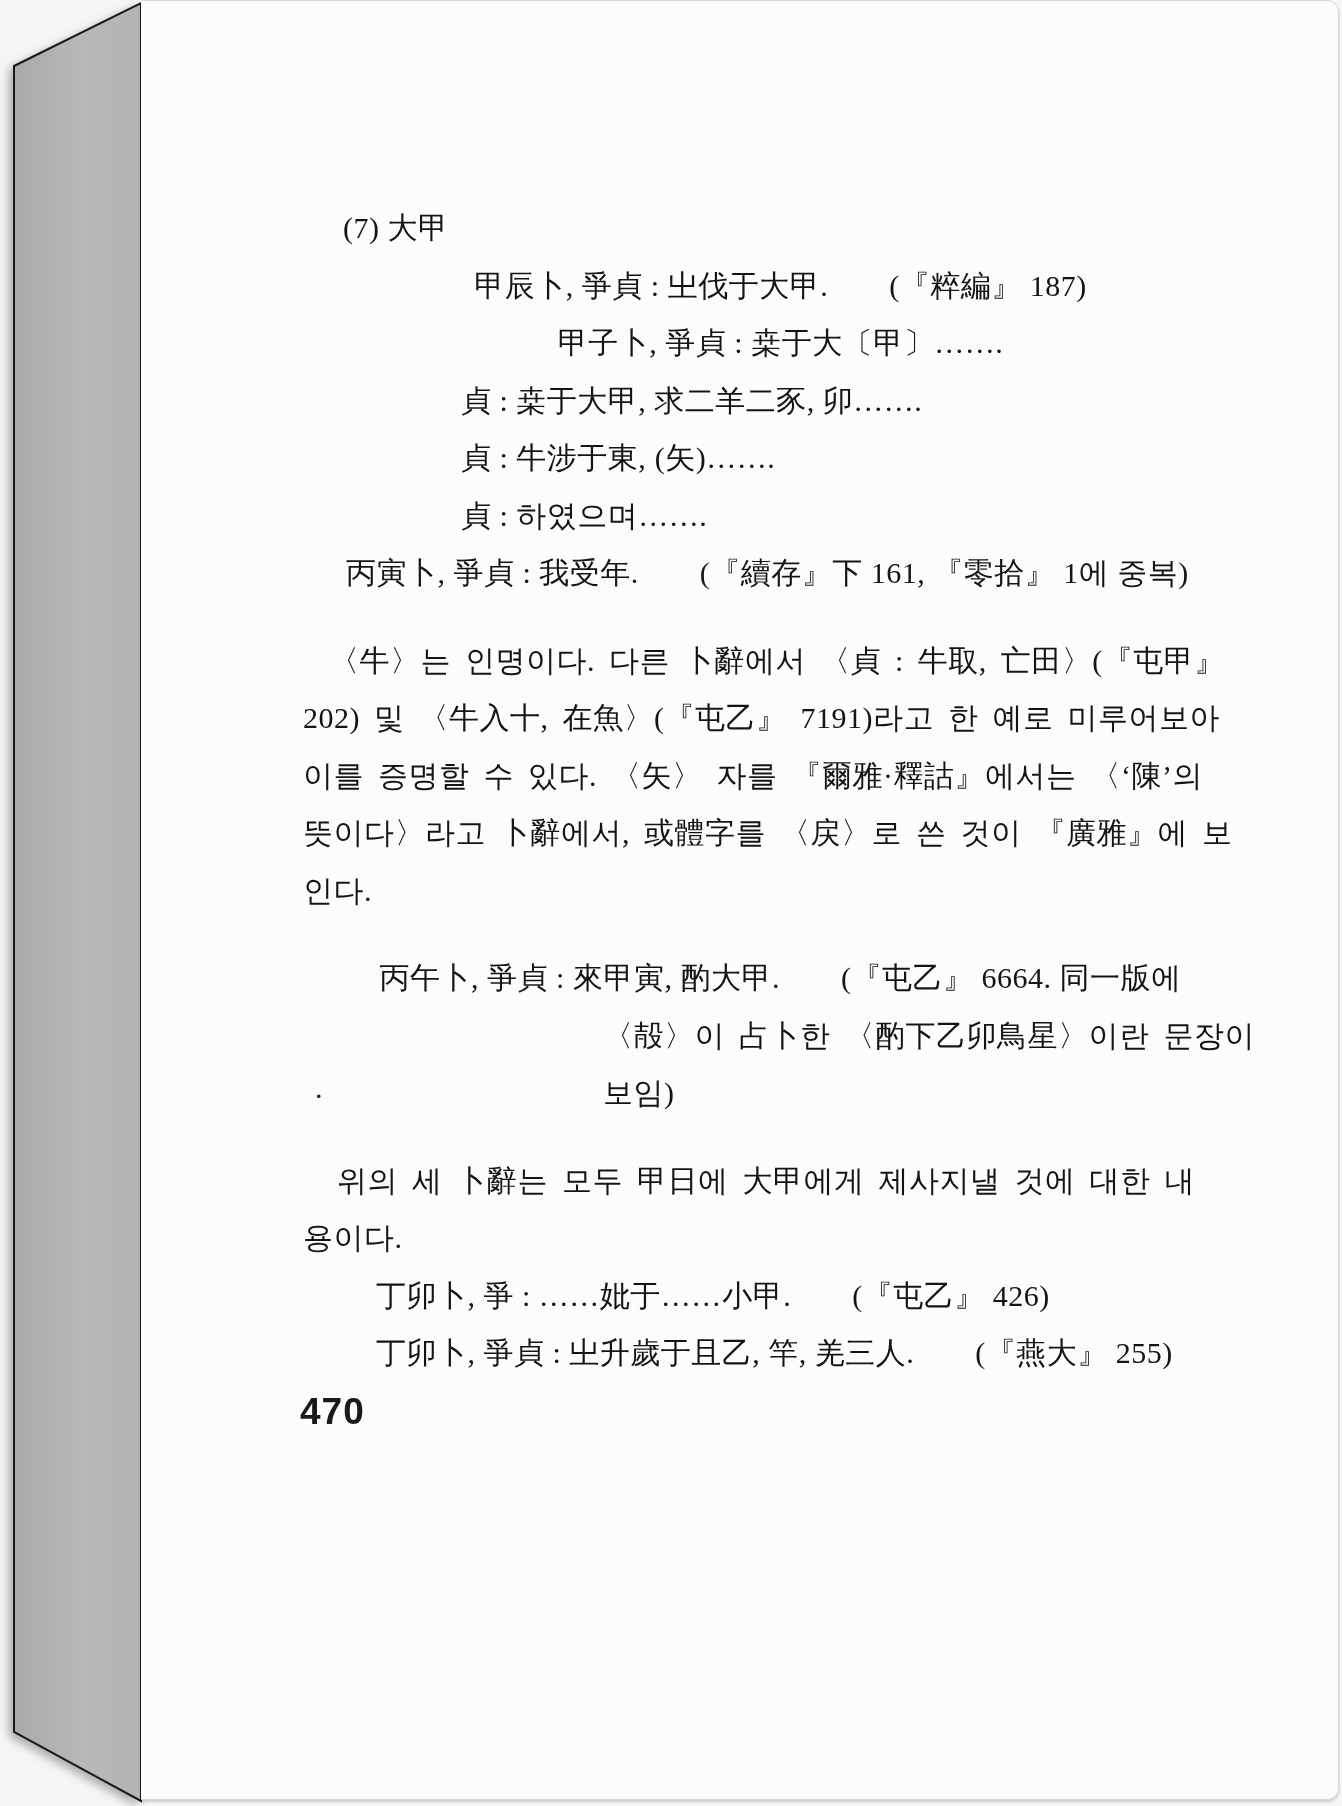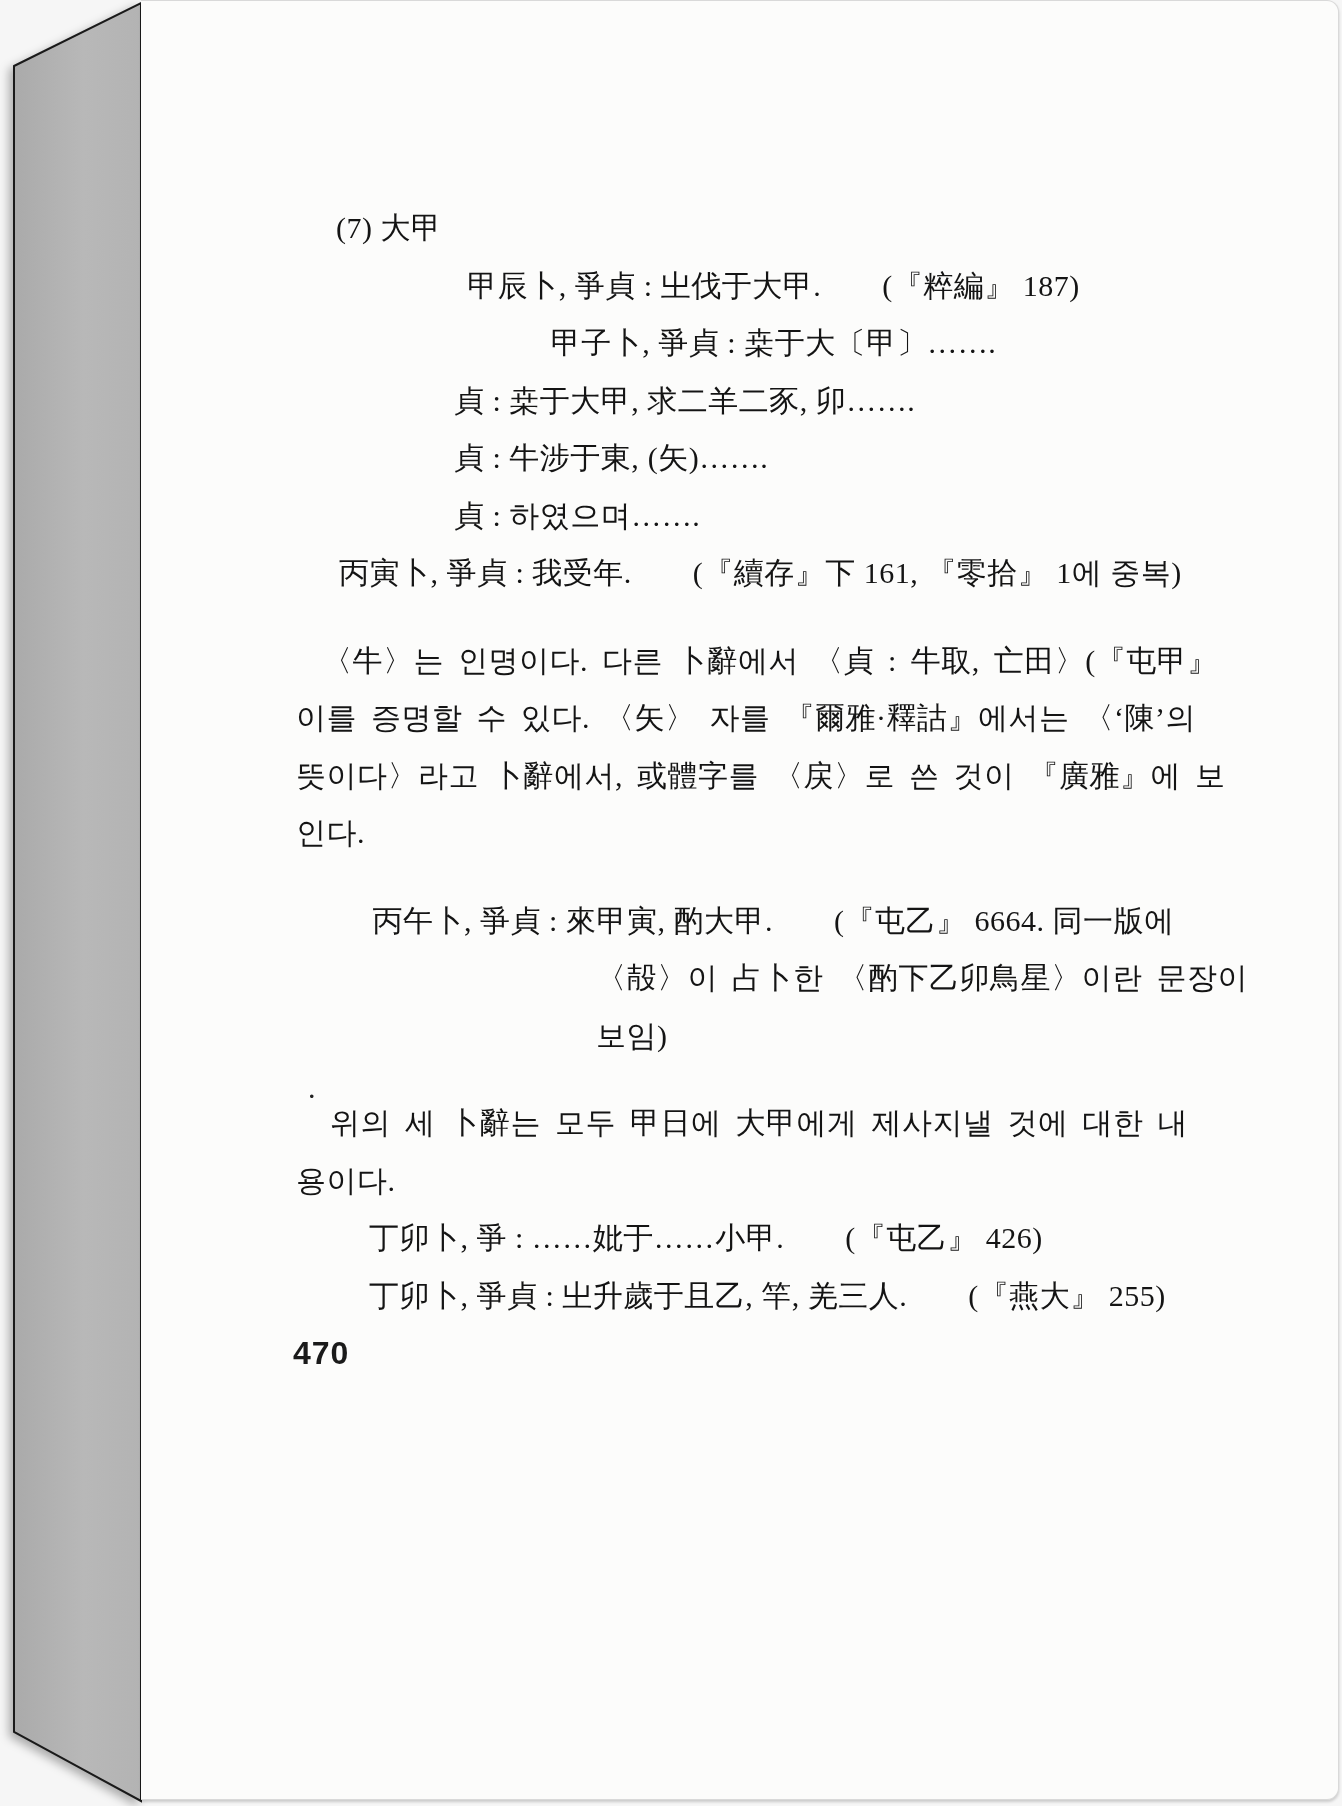--- a/index.html
+++ b/index.html
@@ -16,21 +16,21 @@
   .page{
     position:absolute;left:141px;top:0;
     width:1198px;height:1800px;
     background:#fcfcfb;
     border:1px solid #d9d9d9;border-left:none;
     border-radius:0 12px 12px 0;
     box-shadow:0 2px 3px rgba(0,0,0,.18);
     box-sizing:border-box;
   }
   .content{
-    position:absolute;left:155px;top:198px;width:900px;
+    position:absolute;left:162px;top:198px;width:900px;
   }
   .ln{
     line-height:57.5px;
     font-size:30px;
     white-space:pre;
     letter-spacing:.5px;
   }
   
   .ih{padding-left:40px;}
   .ia{padding-left:55px;text-align:center;}
@@ -41,21 +41,21 @@
   .ip{padding-left:26px;}
   .i0{padding-left:0;}
   
   .gp{margin-top:30px;}
   .gs{margin-top:57px;}
   
   .wsp{word-spacing:6px;text-align:center;}
   .pagenum{
     margin-top:1px;margin-left:-3px;
     font-family:"Liberation Sans","DejaVu Sans",sans-serif;
-    font-weight:700;font-size:32px;line-height:57px;
+    font-weight:700;font-size:37px;line-height:57px;
     color:#1a1a1a;letter-spacing:1px;
   }
   .stray-dot{
     position:absolute;left:12px;top:872px;
     font-size:30px;color:#222;
   }
 </style>
 </head>
 <body>
 
@@ -77,20 +77,21 @@
 
       <div class="ln ih">(7) 大甲</div>
       <div class="ln ia">甲辰卜, 爭貞 : 㞢伐于大甲.　　(『粹編』 187)</div>
       <div class="ln ia">甲子卜, 爭貞 : 桒于大〔甲〕…….</div>
       <div class="ln ic">貞 : 桒于大甲, 求二羊二豕, 卯…….</div>
       <div class="ln ic">貞 : 牛涉于東, 𠂕(矢)…….</div>
       <div class="ln ic">貞 : 하였으며…….</div>
       <div class="ln ib">丙寅卜, 爭貞 : 我受年.　　(『續存』下 161, 『零拾』 1에 중복)</div>
 
       <div class="ln ip gp wsp">〈牛〉는 인명이다. 다른 卜辭에서 〈貞 : 牛取, 亡田〉(『屯甲』</div>
+      <div class="ln i0 wsp">202) 및 〈牛入十, 在魚〉(『屯乙』 7191)라고 한 예로 미루어보아</div>
       <div class="ln i0 wsp">이를 증명할 수 있다. 〈矢〉 자를 『爾雅·釋詁』에서는 〈‘陳’의</div>
       <div class="ln i0 wsp">뜻이다〉라고 卜辭에서, 或體字를 〈戻〉로 쓴 것이 『廣雅』에 보</div>
       <div class="ln i0">인다.</div>
 
       <div class="ln ia gp">丙午卜, 爭貞 : 來甲寅, 酌大甲.　　(『屯乙』 6664. 同一版에</div>
       <div class="ln id wsp">〈㱿〉이 占卜한 〈酌下乙卯鳥星〉이란 문장이</div>
       <div class="ln id">보임)</div>
 
       <div class="ln ip gp wsp">위의 세 卜辭는 모두 甲日에 大甲에게 제사지낼 것에 대한 내</div>
       <div class="ln i0">용이다.</div>

